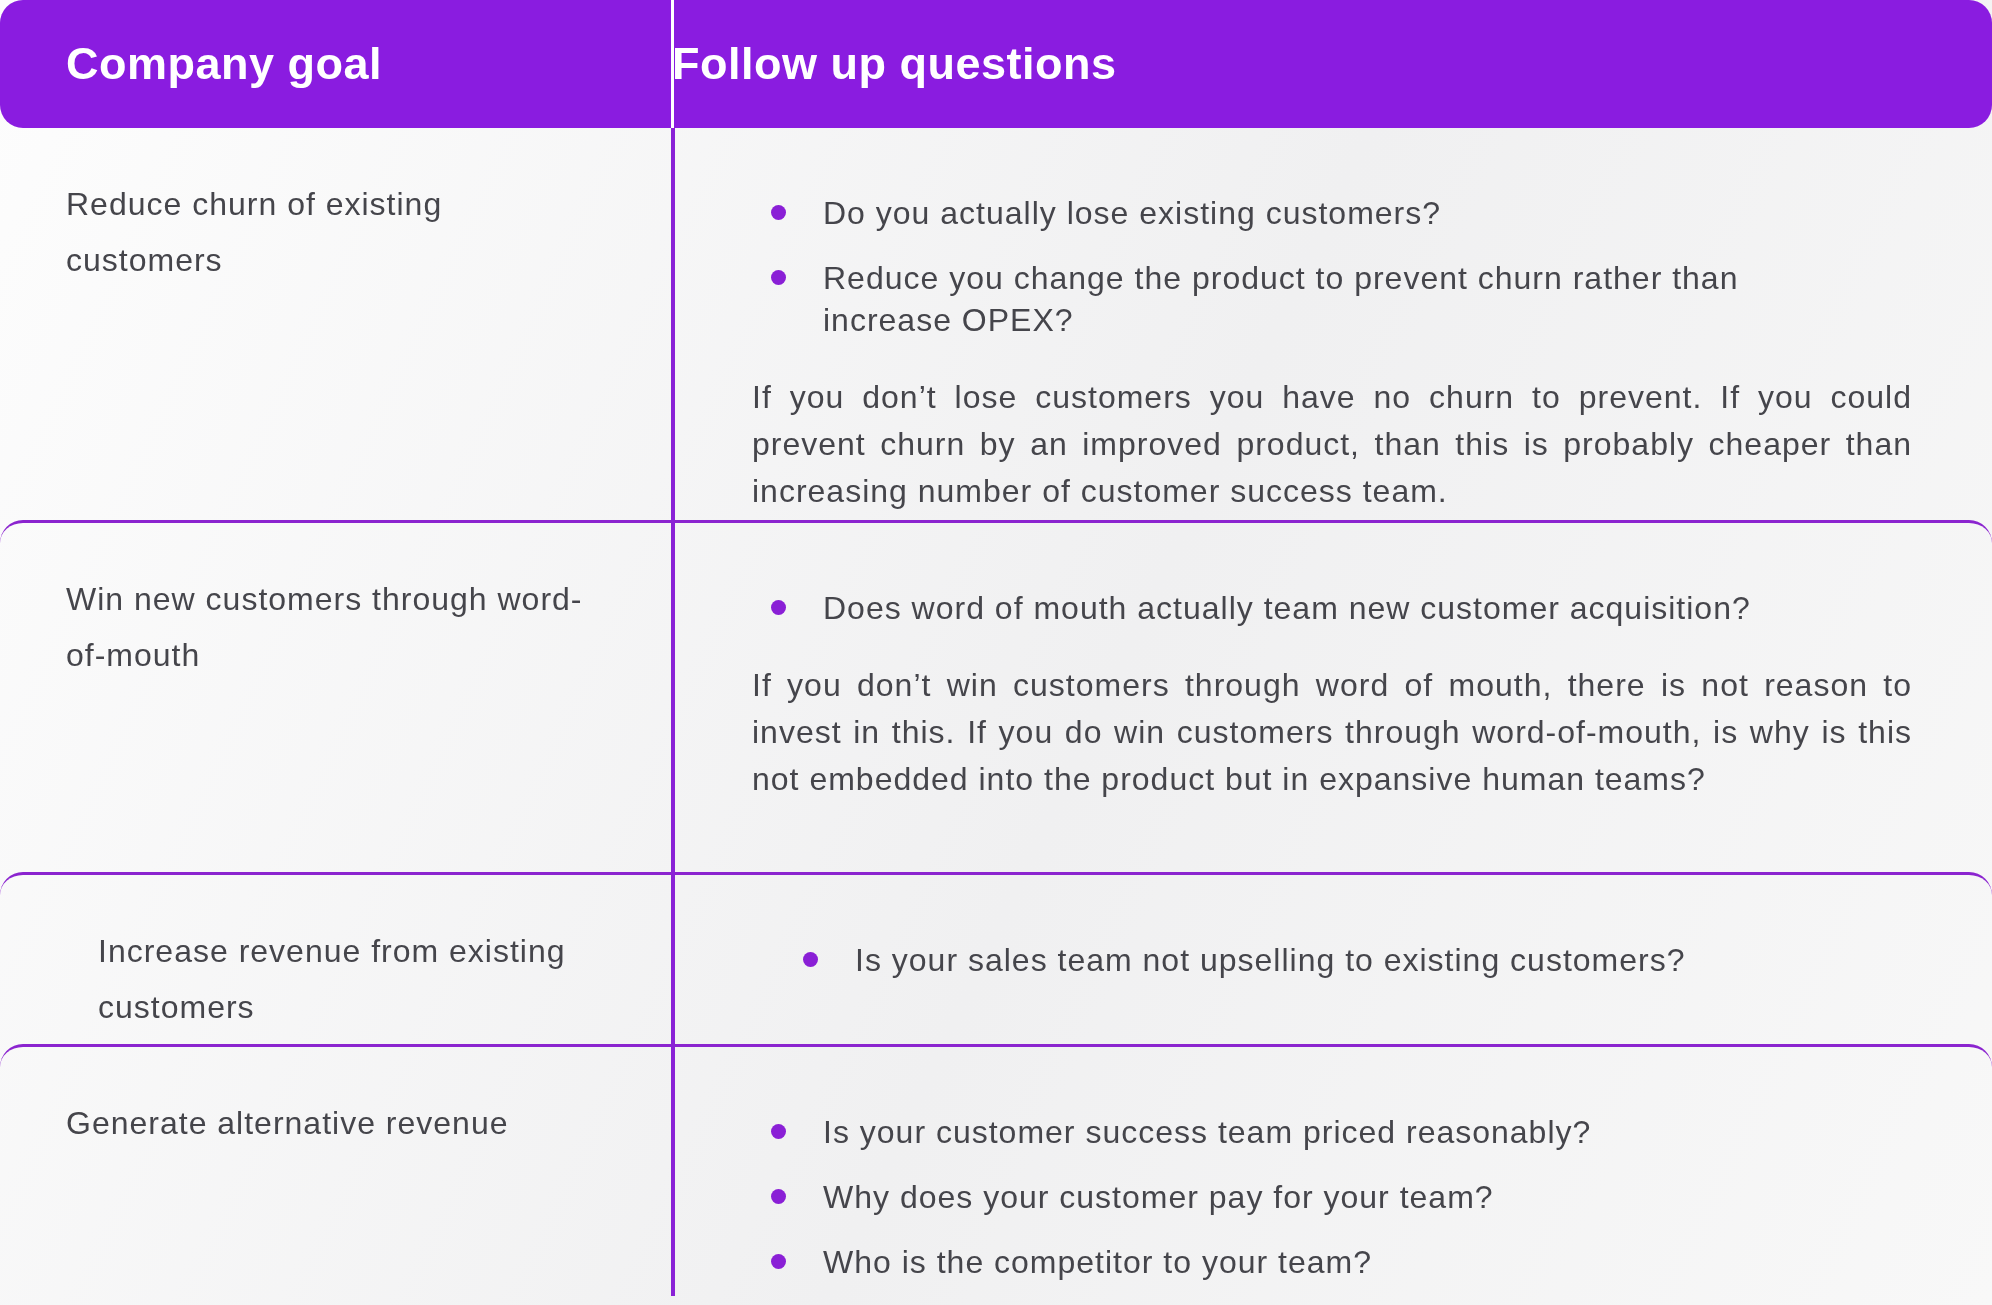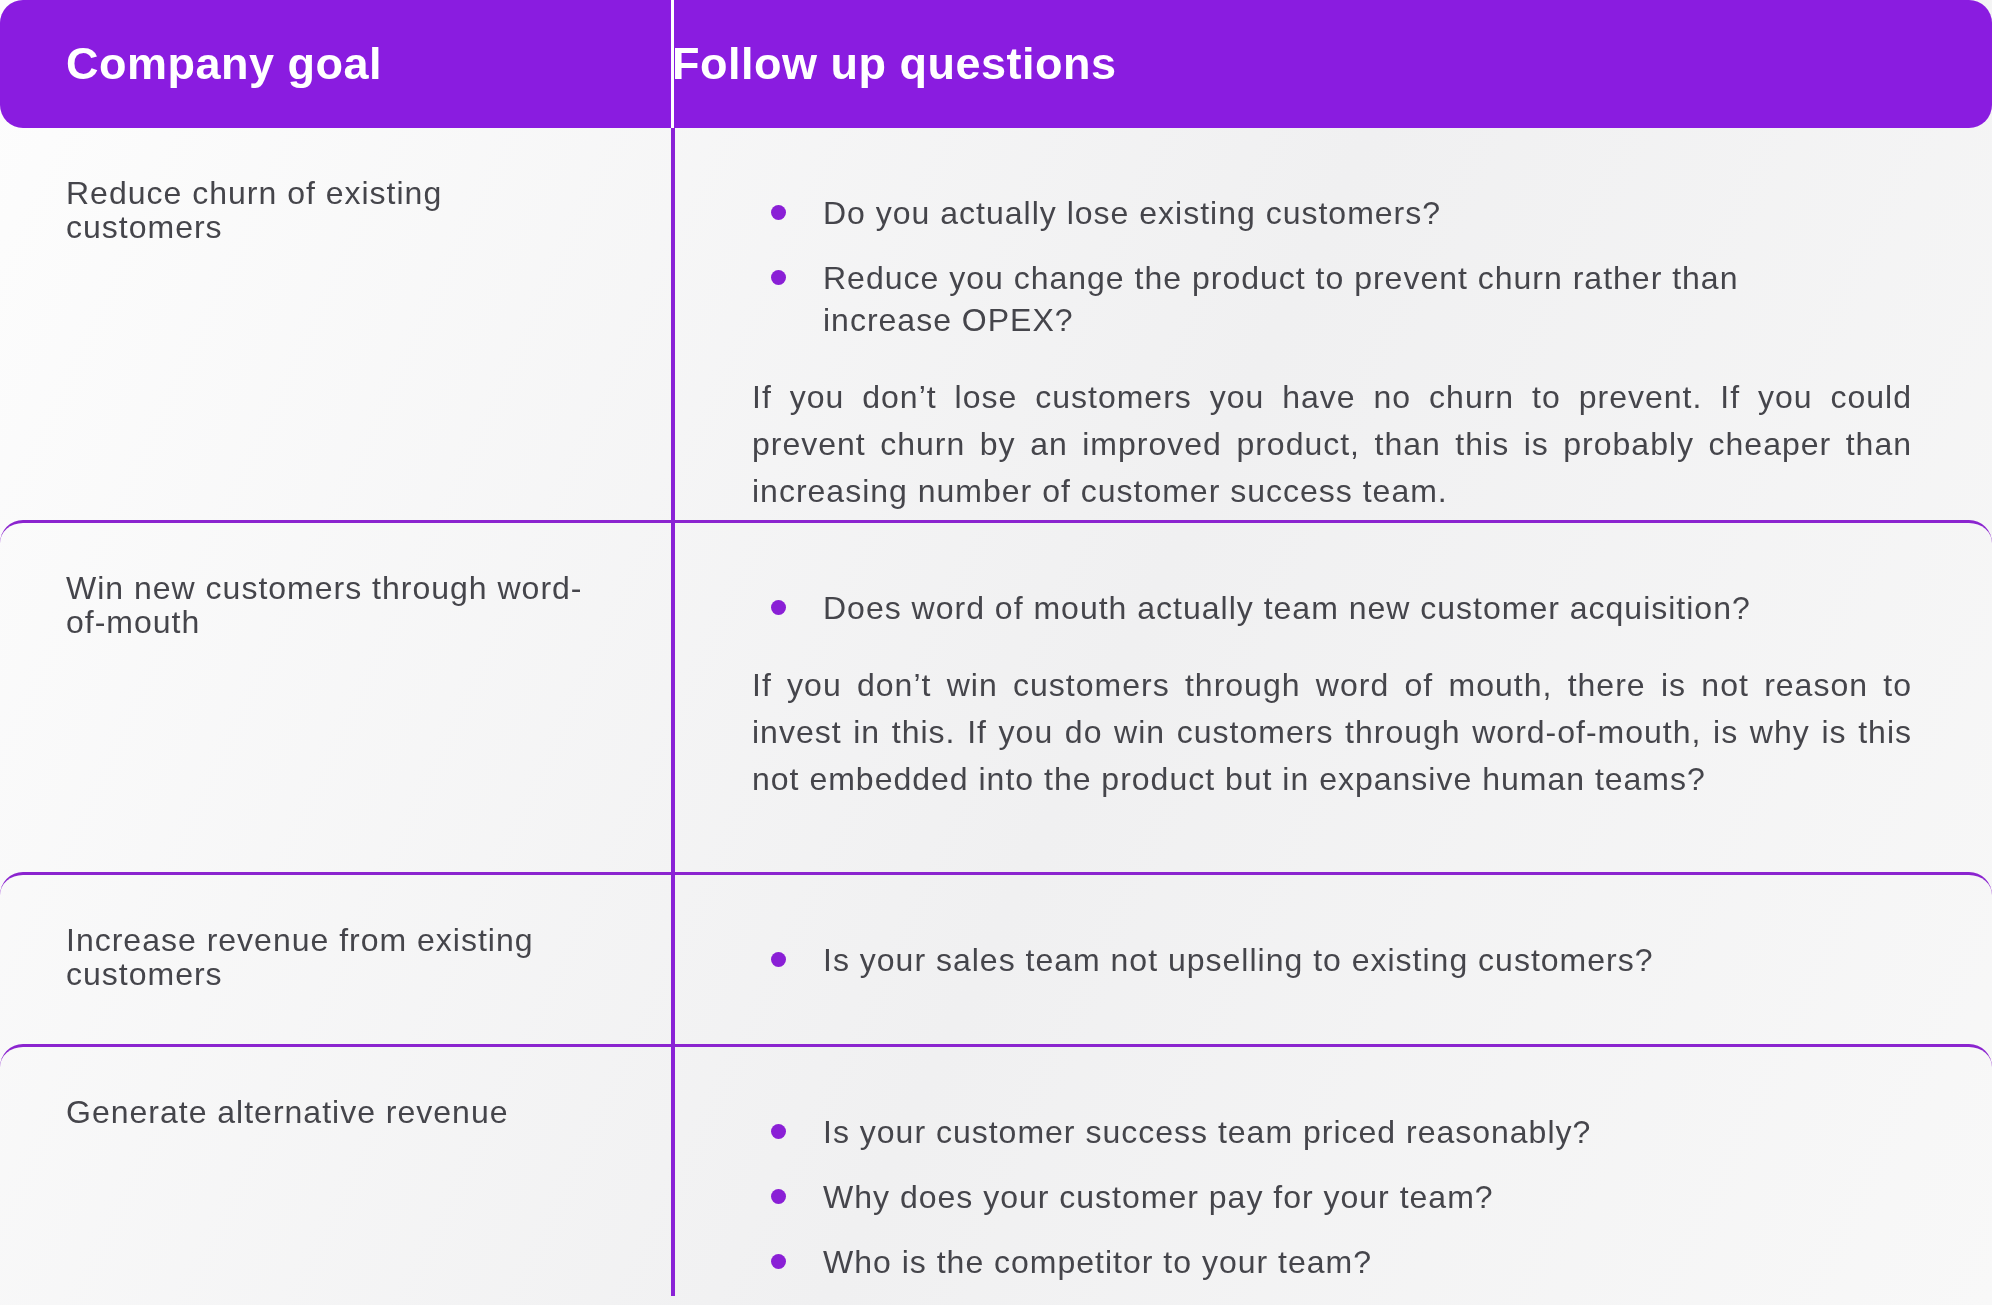--- a/index.html
+++ b/index.html
@@ -26,26 +26,26 @@
     display: flex; align-items: center;
     color: #ffffff;
     font-size: 45px; font-weight: bold; letter-spacing: 0.5px;
   }
   .th-left  { padding-left: 66px; }
   .th-right { }
 
   .trow { border-top: 3px solid #8b24cf; }
   .row-1 { min-height: 392px; border-top: none; }
   .row-2 { min-height: 352px; }
-  .row-3 { min-height: 172px; }
+  .row-3 { min-height: 172px; padding-left: 32px; }
   .row-4 { min-height: 261px; }
 
   .td { box-sizing: border-box; padding-top: 48px; color: #45454b; font-size: 32px; letter-spacing: 1px; }
   .td-goal { padding-left: 66px; padding-right: 80px; }
-  .td-goal p { margin: 0; line-height: 34px; }
+  .td-goal p { margin: 0; line-height: 56px; }
   .td-questions { padding-left: 80px; padding-right: 80px; }
 
   ul.qlist { list-style: none; margin: 16px; padding: 0; }
   ul.qlist li {
     position: relative;
     padding-left: 55px;
     max-width: 1010px;
     line-height: 42px;
     margin: 0 0 23px 0;
   }

